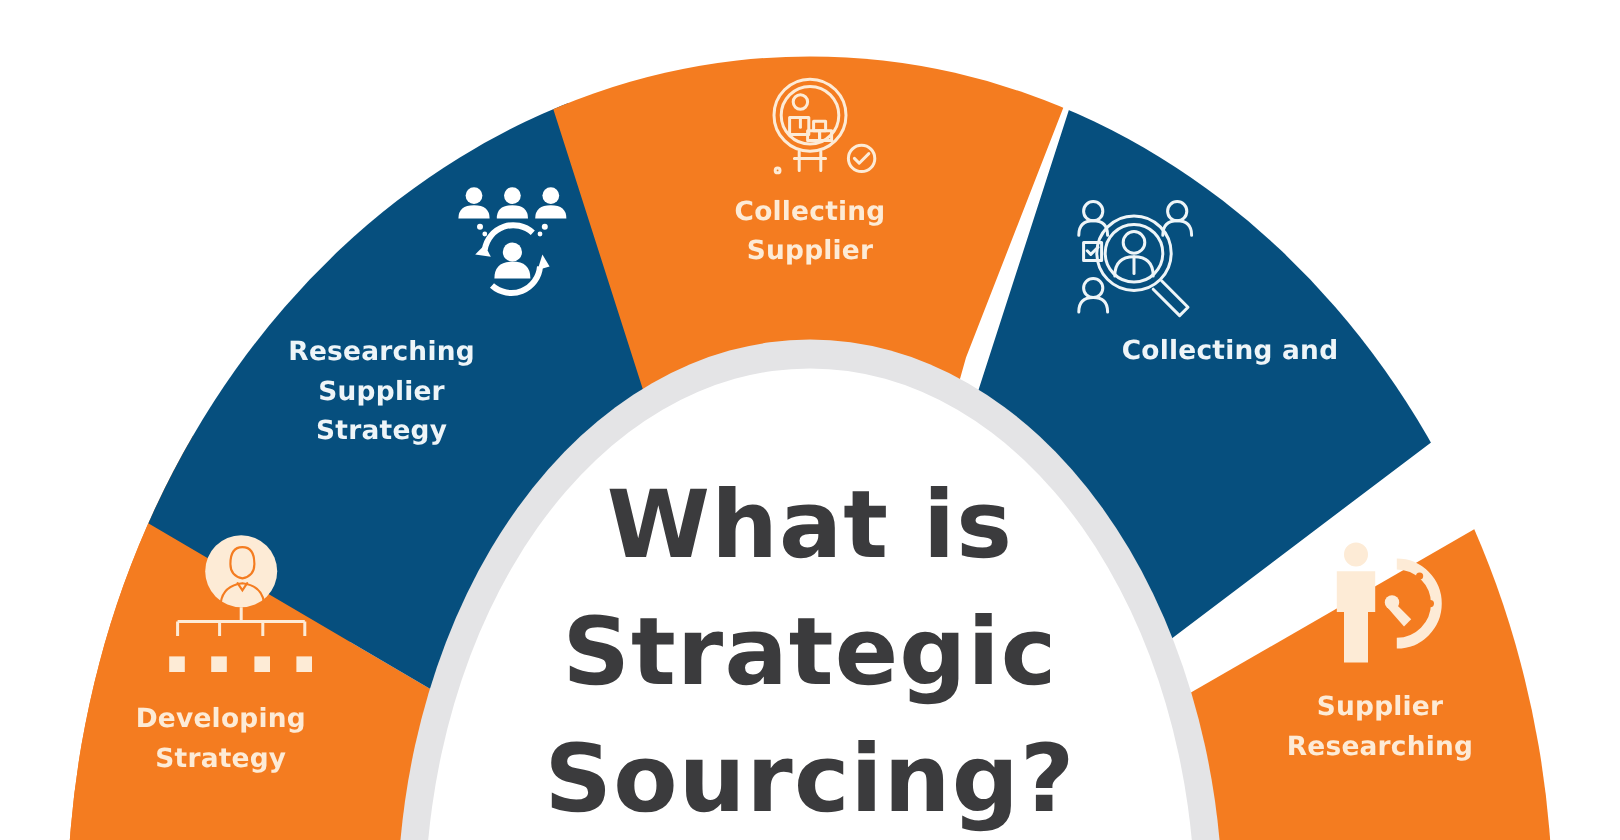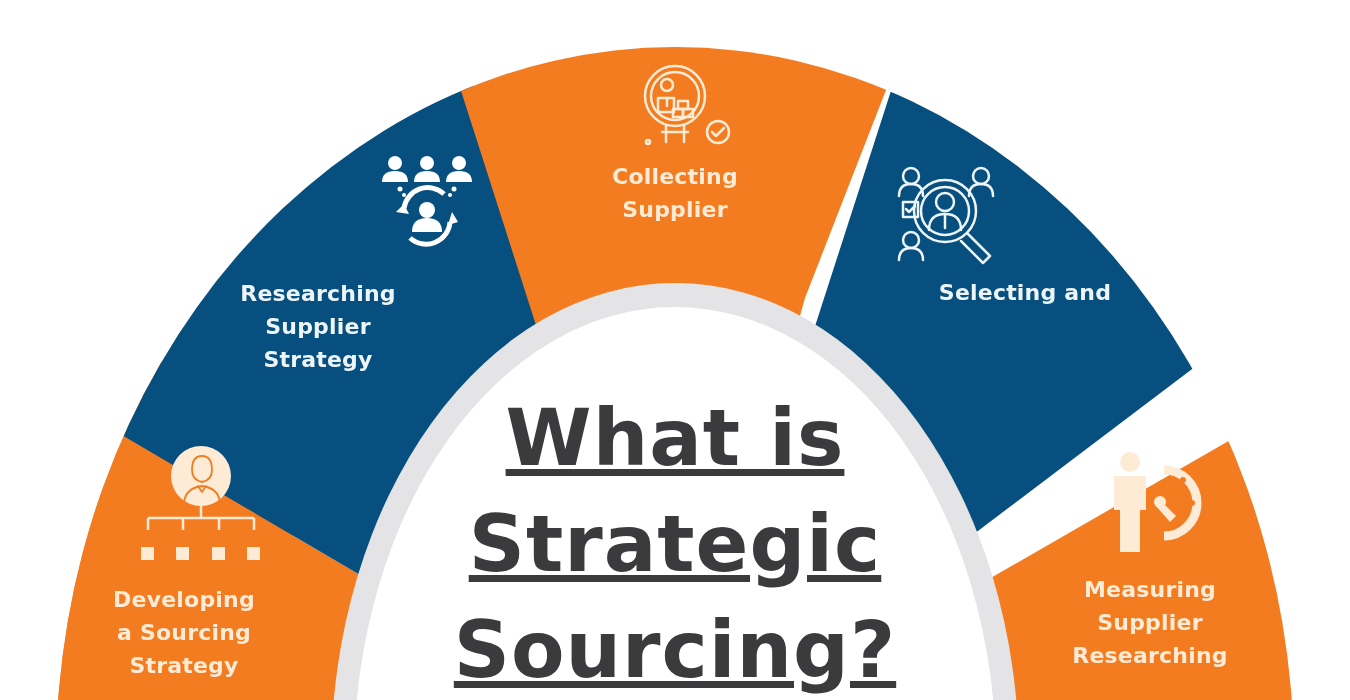--- a/index.html
+++ b/index.html
@@ -7,21 +7,21 @@
            font-family: "DejaVu Sans", "Liberation Sans", sans-serif; }
     #stage { position: absolute; left: 0; top: 0; width: 1350px; height: 700px; }
     .seg-label { position: absolute; text-align: center; font-weight: bold;
                  font-size: 22px; line-height: 33px; letter-spacing: 0.2px; }
     .on-orange { color: #fdebd6; }
     .on-blue { color: #eef5f8; }
     .seg-label span { display: block; white-space: nowrap; }
     .title { position: absolute; left: 400px; width: 550px; text-align: center;
              color: #3b3b3d; font-weight: bold; font-size: 78px; line-height: 106px;
              letter-spacing: 1px; }
-    .title span { display: block; white-space: nowrap; text-decoration: underline; }
+    .title span { display: block; white-space: nowrap; }
   </style>
 </head>
 <body>
 
 <svg id="stage" width="1350" height="700" viewBox="0 0 1350 700" xmlns="http://www.w3.org/2000/svg">
   <defs>
     <clipPath id="outerClip">
       <ellipse cx="675" cy="760" rx="619" ry="713"></ellipse>
     </clipPath>
   </defs>
@@ -127,31 +127,29 @@
   <span>Supplier</span>
 </div>
 
 <div class="seg-label on-blue" style="left:208px; top:277px; width:220px;">
   <span>Researching</span>
   <span>Supplier</span>
   <span>Strategy</span>
 </div>
 
 <div class="seg-label on-blue" style="left:870px; top:276px; width:310px;">
-  <span>Selecting and</span>
+  <span>Collecting and</span>
 </div>
 
 <div class="seg-label on-orange" style="left:84px; top:583px; width:200px;">
   <span>Developing</span>
-  <span>a Sourcing</span>
   <span>Strategy</span>
 </div>
 
 <div class="seg-label on-orange" style="left:1050px; top:573px; width:200px;">
-  <span>Measuring</span>
   <span>Supplier</span>
   <span>Researching</span>
 </div>
 
 <div class="title" style="top:385px;">
   <span>What is</span>
   <span>Strategic</span>
   <span>Sourcing?</span>
 </div>
 

